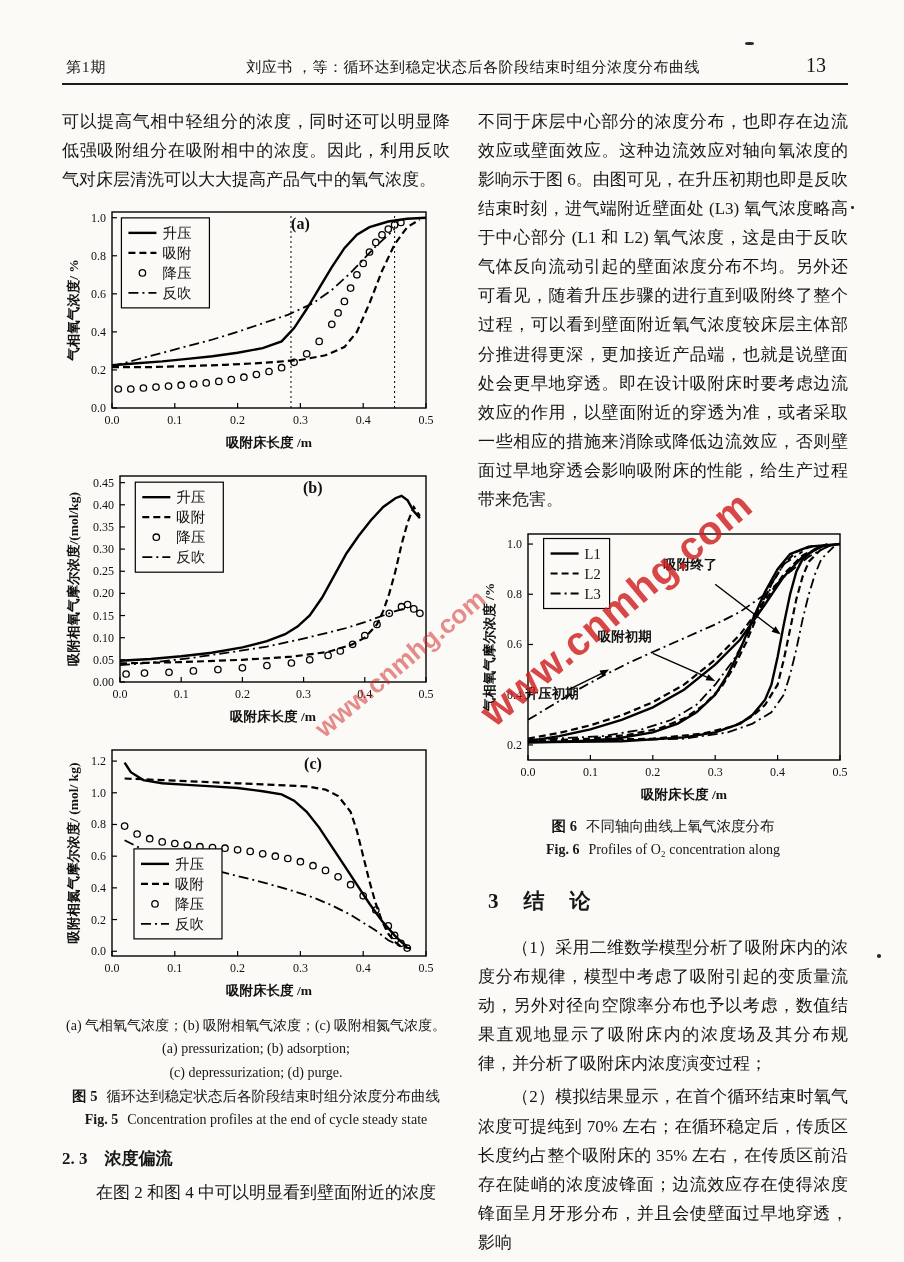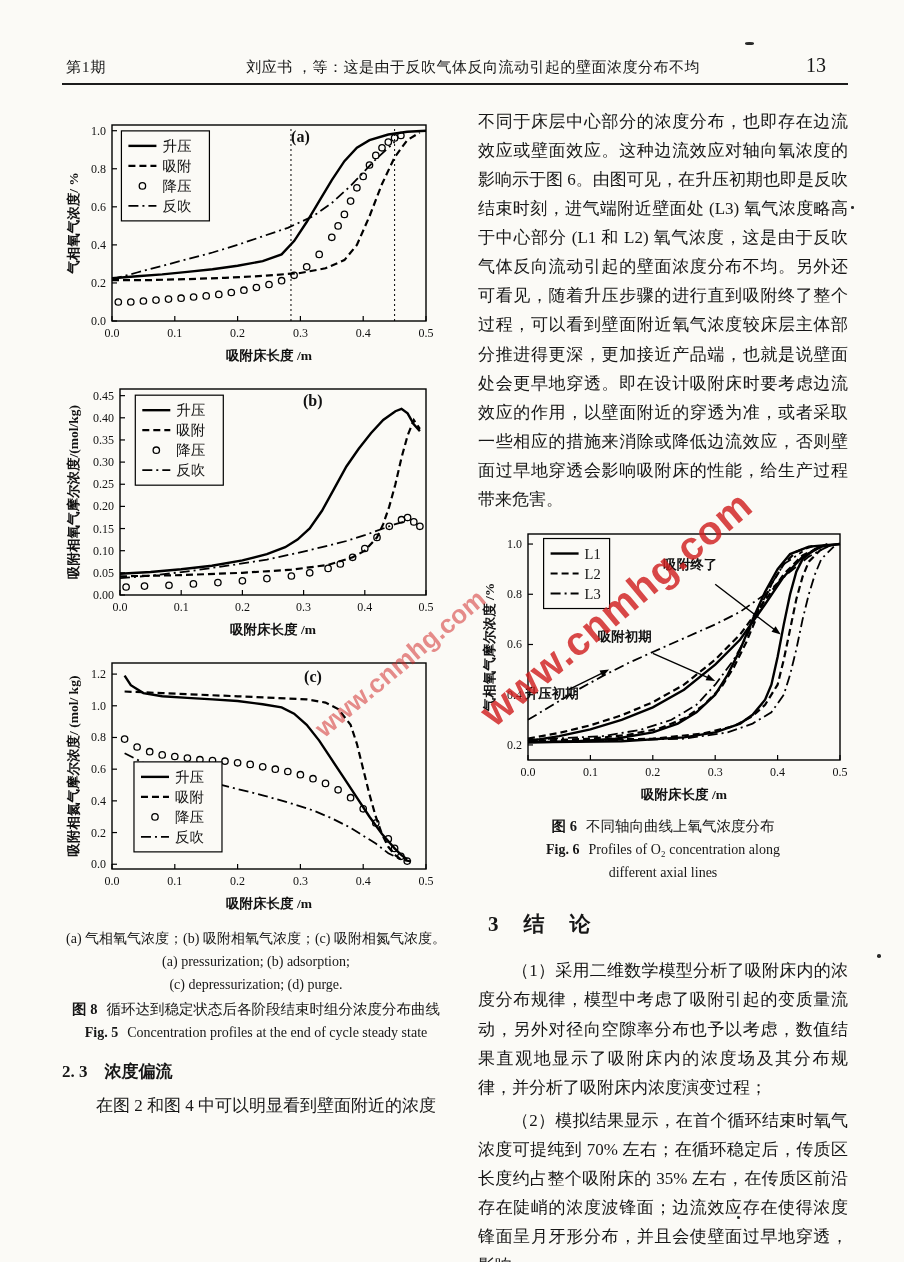--- a/index.html
+++ b/index.html
@@ -45,28 +45,29 @@
   
   .speck{position:absolute;background:#2a2a2a;border-radius:45%;z-index:3}
 </style>
 </head>
 <body>
 
 <div class="page">
 
   <header class="hdr">
     <span class="issue">第1期</span>
-    <span class="hdr-title">刘应书 ，等：这是由于反吹气体反向流动引起的壁面浓度分布不均</span>
+    <span class="hdr-title">刘应书 ，等：循环达到稳定状态后各阶段结束时组分浓度分布曲线</span>
     <span class="pno">13</span>
   </header>
   <div class="rule"></div>
 
   <div class="cols">
 
     <section class="col-l">
+      <p class="para cont">可以提高气相中轻组分的浓度，同时还可以明显降低强吸附组分在吸附相中的浓度。因此，利用反吹气对床层清洗可以大大提高产品气中的氧气浓度。</p>
 
       <div class="chart-box"><svg width="372" height="252" viewBox="0 0 372 252">
             <rect x="48" y="10" width="314" height="196" fill="none" stroke="#000" stroke-width="1.4"></rect>
             <line x1="48" y1="206" x2="48" y2="201" stroke="#000" stroke-width="1.2"></line>
             <text x="48" y="222" text-anchor="middle" class="t">0.0</text>
             <line x1="110.80000000000001" y1="206" x2="110.80000000000001" y2="201" stroke="#000" stroke-width="1.2"></line>
             <text x="110.80000000000001" y="222" text-anchor="middle" class="t">0.1</text>
             <line x1="173.60000000000002" y1="206" x2="173.60000000000002" y2="201" stroke="#000" stroke-width="1.2"></line>
             <text x="173.60000000000002" y="222" text-anchor="middle" class="t">0.2</text>
             <line x1="236.4" y1="206" x2="236.4" y2="201" stroke="#000" stroke-width="1.2"></line>
@@ -270,21 +271,21 @@
             <text x="110.98" y="188.88" text-anchor="start" class="lg">反吹</text>
             <text x="248.96" y="29.18" text-anchor="middle" class="panel">(c)</text>
             <text x="205" y="255" text-anchor="middle" class="axl">吸附床长度 /m</text>
             <text transform="rotate(-90)" x="-113" y="14" text-anchor="middle" class="axl">吸附相氮气摩尔浓度/ (mol/ kg)</text>
           </svg></div>
 
       <div class="caps">
         <div class="cap-line">(a) 气相氧气浓度；(b) 吸附相氧气浓度；(c) 吸附相氮气浓度。</div>
         <div class="cap-line">(a) pressurization; (b) adsorption;</div>
         <div class="cap-line">(c) depressurization; (d) purge.</div>
-        <div class="cap-line cap-cn"><b>图 8</b><span class="gap">循环达到稳定状态后各阶段结束时组分浓度分布曲线</span></div>
+        <div class="cap-line cap-cn"><b>图 5</b><span class="gap">循环达到稳定状态后各阶段结束时组分浓度分布曲线</span></div>
         <div class="cap-line"><b>Fig. 5</b><span class="gap">Concentration profiles at the end of cycle steady state</span></div>
       </div>
 
       <h3 class="subsec">2. 3　浓度偏流</h3>
       <p class="para">在图 2 和图 4 中可以明显看到壁面附近的浓度</p>
     </section>
 
     <section class="col-r">
       <p class="para cont">不同于床层中心部分的浓度分布，也即存在边流效应或壁面效应。这种边流效应对轴向氧浓度的影响示于图 6。由图可见，在升压初期也即是反吹结束时刻，进气端附近壁面处 (L3) 氧气浓度略高于中心部分 (L1 和 L2) 氧气浓度，这是由于反吹气体反向流动引起的壁面浓度分布不均。另外还可看见，随着升压步骤的进行直到吸附终了整个过程，可以看到壁面附近氧气浓度较床层主体部分推进得更深，更加接近产品端，也就是说壁面处会更早地穿透。即在设计吸附床时要考虑边流效应的作用，以壁面附近的穿透为准，或者采取一些相应的措施来消除或降低边流效应，否则壁面过早地穿透会影响吸附床的性能，给生产过程带来危害。</p>
 
@@ -337,21 +338,20 @@
               <polygon fill="#000" points="235.2,156.9 228.34651295840217,150.14798434757068 225.59402011563066,156.36600518626938"></polygon>
               <text x="71.712" y="174.4777777777778" text-anchor="middle" class="ann">升压初期</text>
               <line x1="88.56" y1="165.6888888888889" x2="123.74334160150329" y2="148.26299539351362" stroke="#000" stroke-width="1.4"></line>
               <polygon fill="#000" points="129.12,145.60000000000002 119.54598167926389,146.54771999778893 122.56404312524597,152.6412661827519"></polygon>
               <text x="204" y="275" text-anchor="middle" class="axl">吸附床长度 /m</text>
               <text transform="rotate(-90)" x="-123" y="14" text-anchor="middle" class="axl">气相氧气摩尔浓度 /%</text>
             </svg></div>
         <figcaption class="caps fig6-caps">
           <div class="cap-line cap-cn"><b>图 6</b><span class="gap">不同轴向曲线上氧气浓度分布</span></div>
           <div class="cap-line"><b>Fig. 6</b><span class="gap">Profiles of O₂ concentration along</span></div>
-          <div class="cap-line">different axial lines</div>
         </figcaption>
       </figure>
 
       <h2 class="sec3">3　结　论</h2>
       <p class="para">（1）采用二维数学模型分析了吸附床内的浓度分布规律，模型中考虑了吸附引起的变质量流动，另外对径向空隙率分布也予以考虑，数值结果直观地显示了吸附床内的浓度场及其分布规律，并分析了吸附床内浓度演变过程；</p>
       <p class="para">（2）模拟结果显示，在首个循环结束时氧气浓度可提纯到 70% 左右；在循环稳定后，传质区长度约占整个吸附床的 35% 左右，在传质区前沿存在陡峭的浓度波锋面；边流效应存在使得浓度锋面呈月牙形分布，并且会使壁面过早地穿透，影响</p>
     </section>
 
   </div>
 

